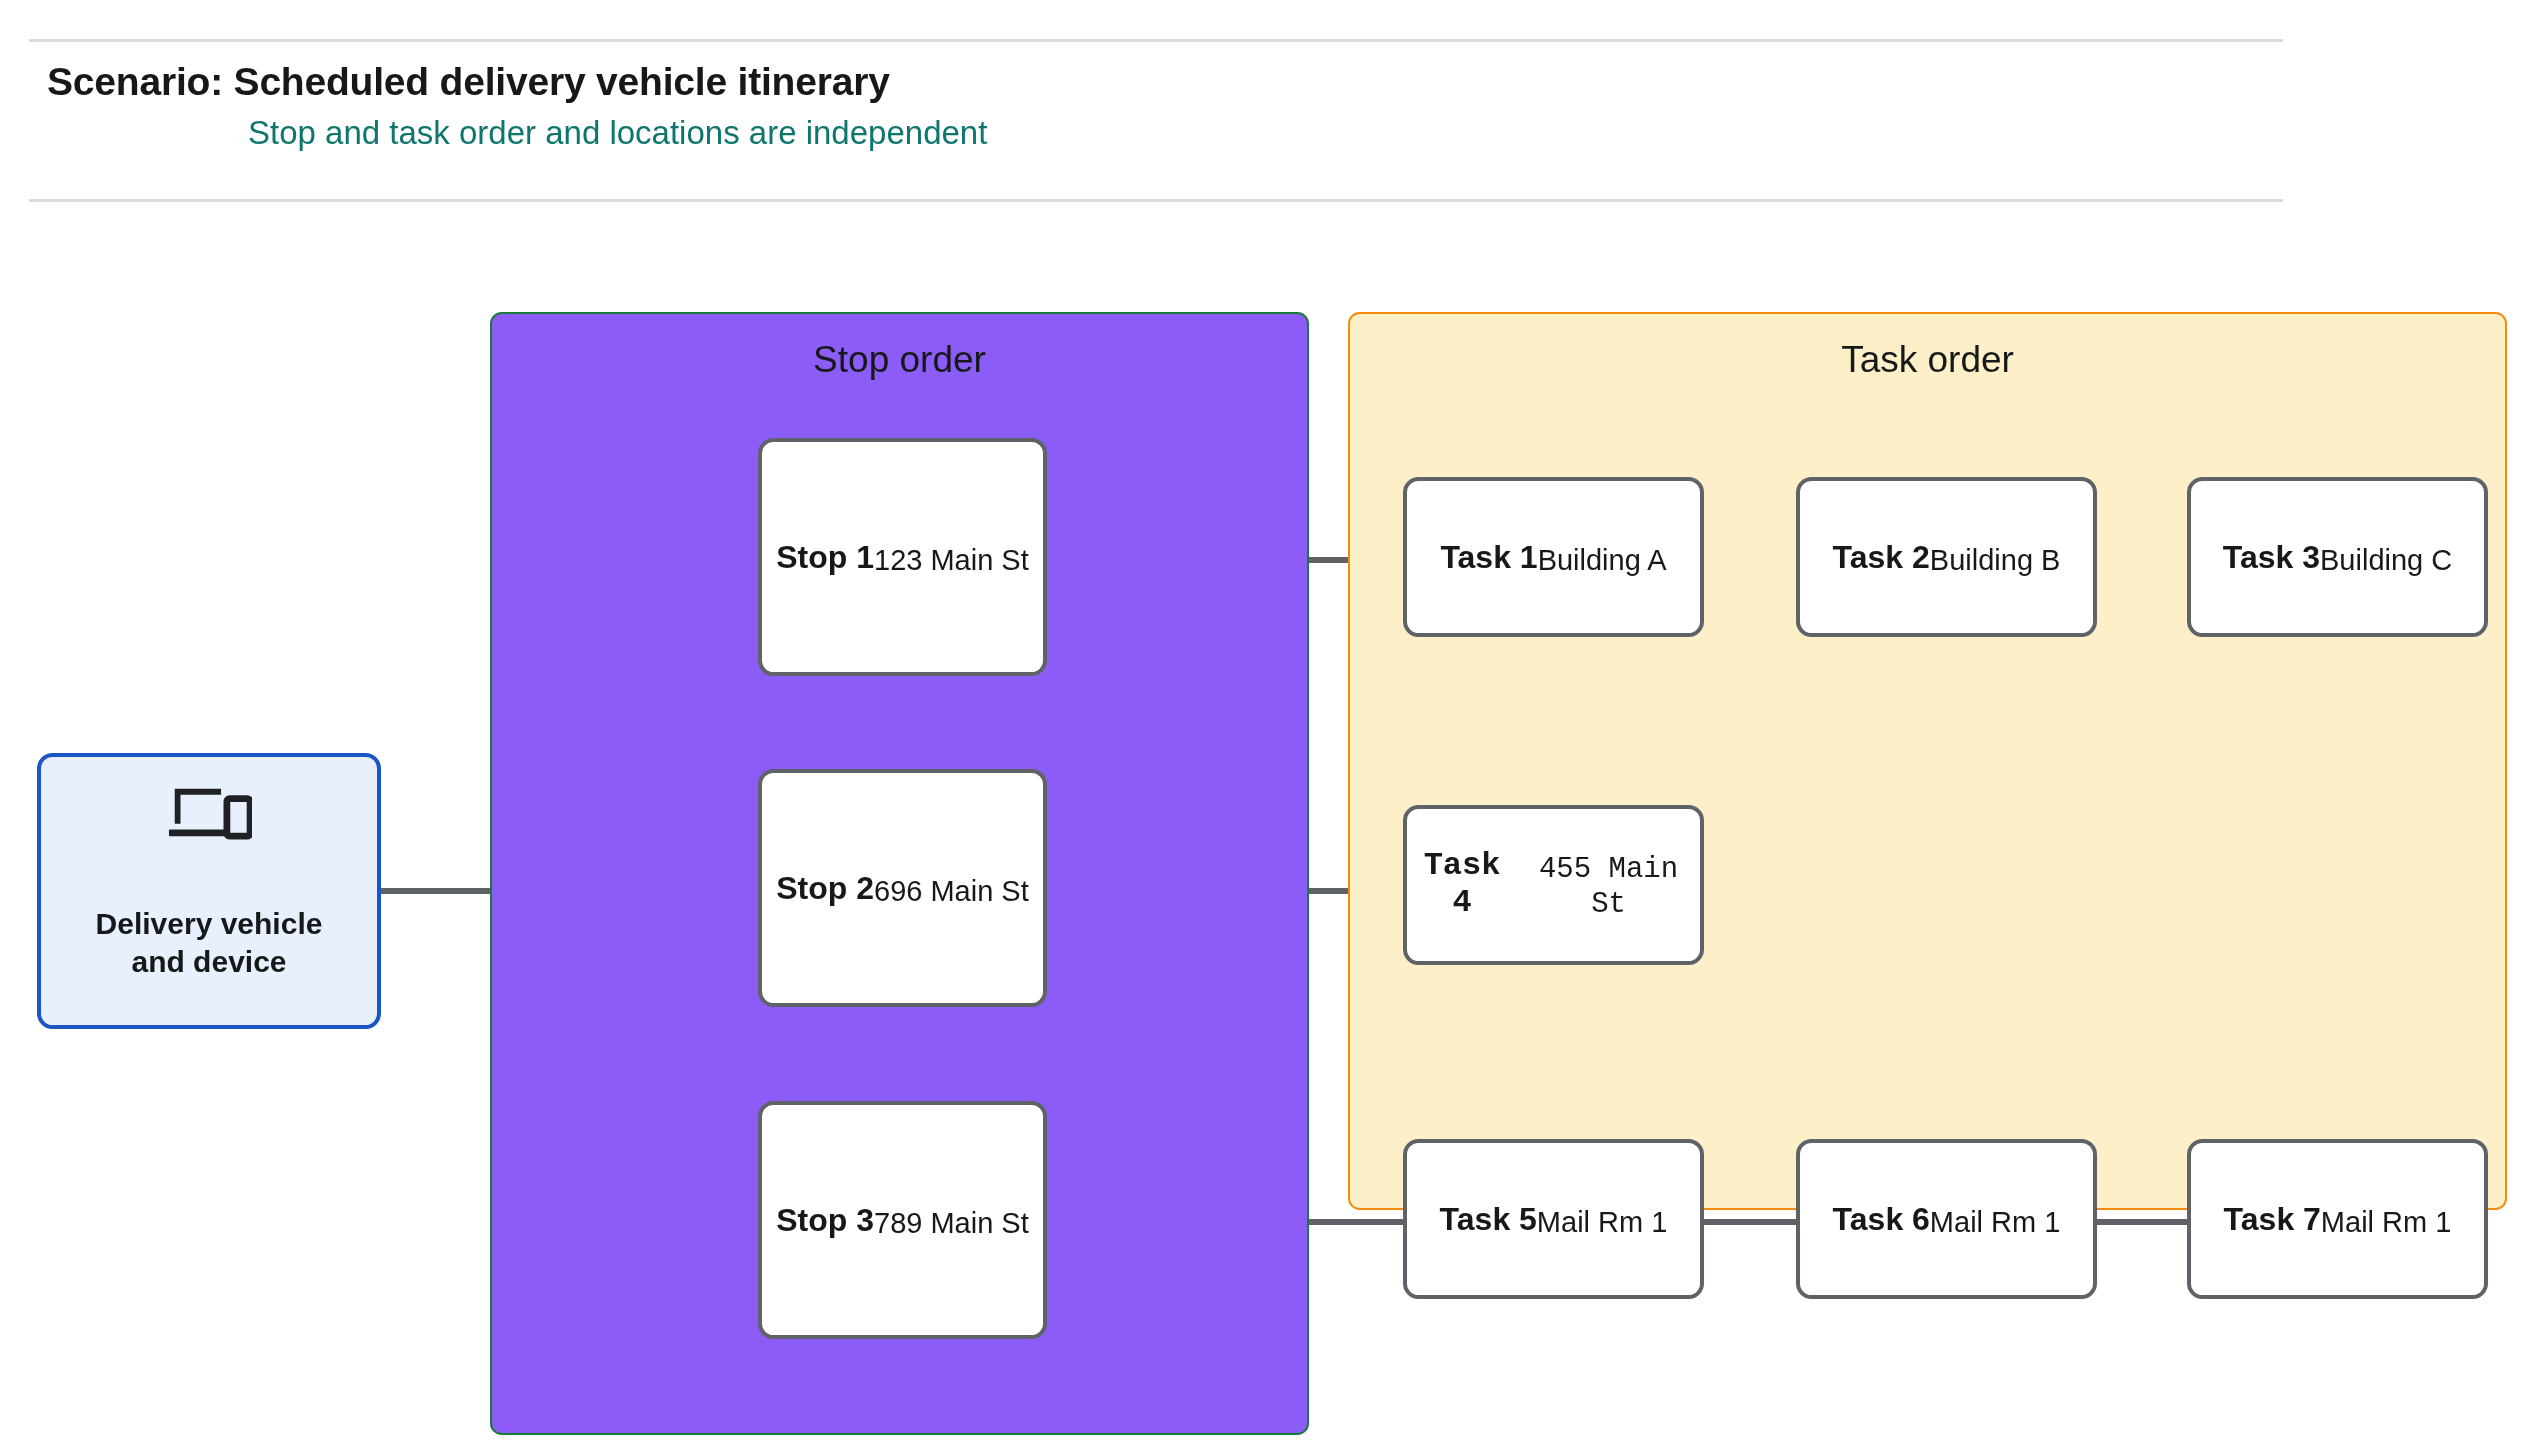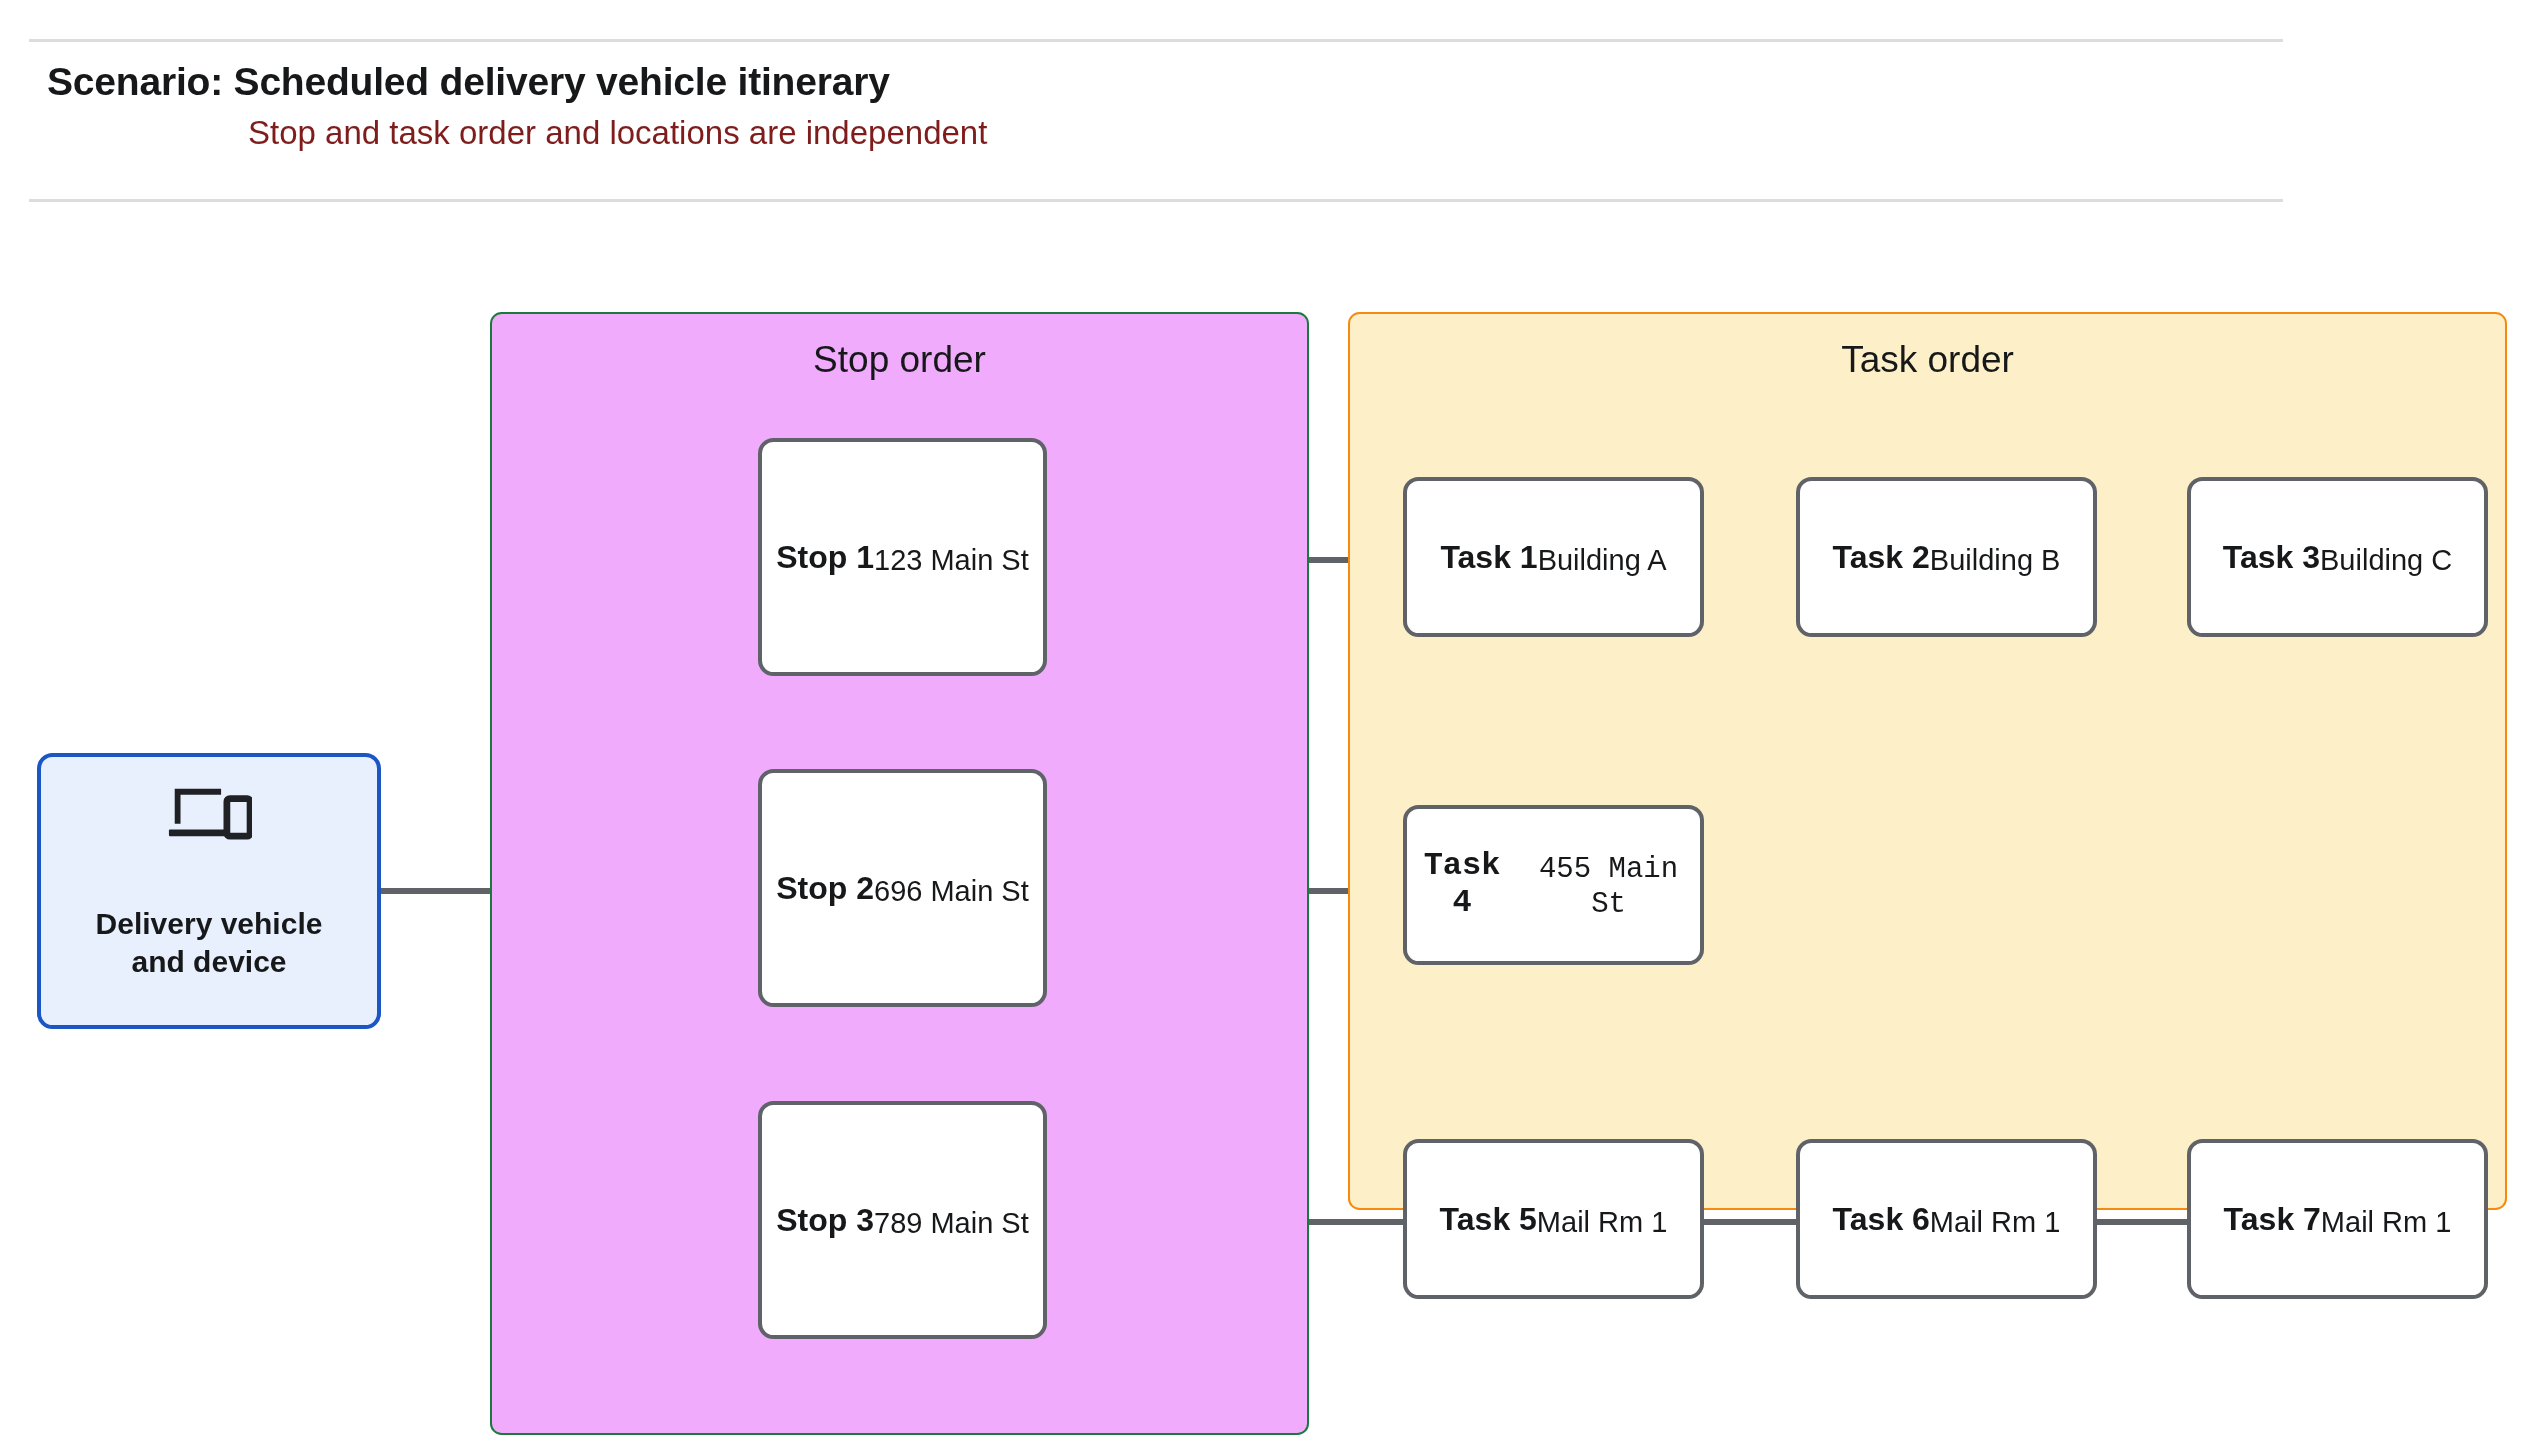--- a/index.html
+++ b/index.html
@@ -40,36 +40,36 @@
     letter-spacing: -0.2px;
     color: #17181a;
     white-space: nowrap;
   }
   #scenario-subtitle {
     position: absolute;
     left: 248px;
     top: 114px;
     font-size: 33px;
     font-weight: normal;
-    color: #7f1d1d;
+    color: #0f766e;
     white-space: nowrap;
   }
 
   
   .group {
     position: absolute;
     border-radius: 11.6px;
     box-sizing: border-box;
   }
   #stop-group {
     left: 490px;
     top: 312px;
     width: 819px;
     height: 1123px;
-    background: #f0abfc;
+    background: #8b5cf6;
     border: 2.9px solid #1a7a3c;
   }
   #task-group {
     left: 1348px;
     top: 312px;
     width: 1159px;
     height: 898px;
     background: #fdf0c8;
     border: 2.9px solid #f48b0e;
   }

